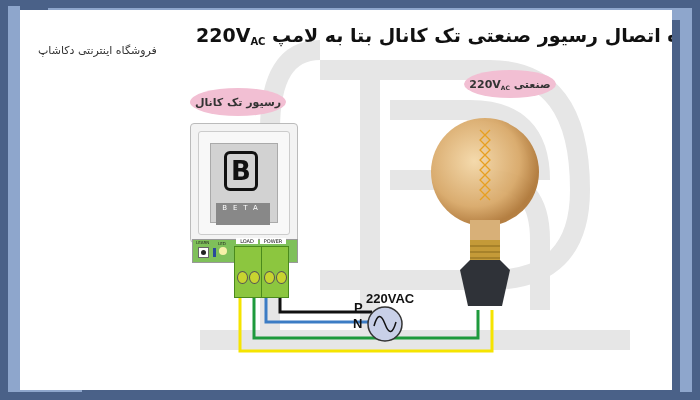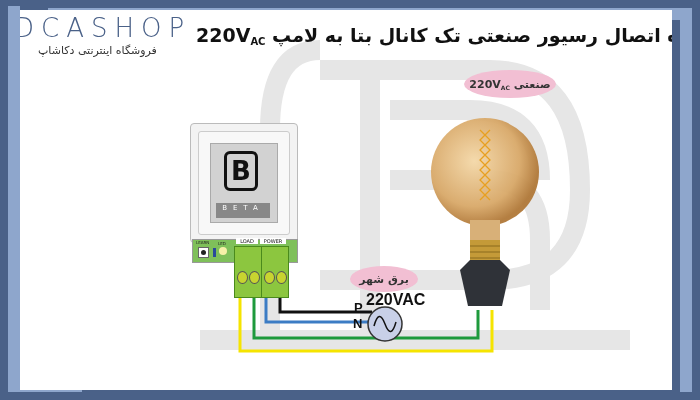--- a/index.html
+++ b/index.html
@@ -29,48 +29,47 @@
     <g fill="none" stroke="#e6e6e6" stroke-width="20">
       <path d="M300 60 L470 60 Q560 60 560 180 Q560 270 470 270 L300 270"></path>
       <path d="M300 40 Q250 40 250 120 L250 330"></path>
       <path d="M370 100 L450 100 Q520 100 520 170"></path>
       <path d="M370 170 L470 170 Q520 170 520 230 L520 300"></path>
       <path d="M180 330 L610 330"></path>
     </g>
     <rect x="340" y="60" width="20" height="260" fill="#e6e6e6"></rect>
   </svg>
 
-  <div class="logo-text">DCASHOP</div>
   <div class="logo-sub">فروشگاه اینترنتی دکاشاپ</div>
 
   <div class="title">
     <span>نحوه اتصال رسیور صنعتی تک کانال بتا به لامپ</span>
     <span style="direction:ltr;unicode-bidi:isolate;"><span>220V</span><span class="sub">AC</span></span>
   </div>
 
+  <div class="bubble" style="left:170px;top:78px;width:96px;height:28px;">
+    <span>رسیور تک کانال</span>
+  </div>
   <div class="bubble" style="left:444px;top:60px;width:92px;height:28px;">
     <span>صنعتی</span>&nbsp;<span style="direction:ltr;unicode-bidi:isolate;"><span>220V</span><span class="sub">AC</span></span>
-  </div>
-  <div class="bubble" style="left:330px;top:256px;width:68px;height:26px;">
-    <span>برق شهر</span>
   </div>
 
   <svg class="abs" style="left:0;top:0;" width="652" height="380">
     <polyline points="220,286 220,341 472,341 472,300" fill="none" stroke="#f5e400" stroke-width="3"></polyline>
     <polyline points="234,286 234,328 458,328 458,300" fill="none" stroke="#1e9a3c" stroke-width="3"></polyline>
     <polyline points="246,286 246,312 352,312" fill="none" stroke="#3c7cc4" stroke-width="3"></polyline>
     <polyline points="260,286 260,302 352,302" fill="none" stroke="#111" stroke-width="3"></polyline>
   </svg>
 
   <div class="abs" style="left:170px;top:113px;width:108px;height:140px;">
     <div class="abs" style="left:0;top:0;width:106px;height:118px;background:#f3f3f3;border:1px solid #bbb;border-radius:4px;"></div>
     <div class="abs" style="left:8px;top:8px;width:90px;height:102px;border:1px solid #ccc;border-radius:3px;background:#f8f8f8;"></div>
     <div class="abs" style="left:20px;top:20px;width:66px;height:78px;background:#d2d2d2;border:1px solid #aaa;"></div>
     <div class="abs" style="left:34px;top:28px;width:34px;height:40px;border:3px solid #111;border-radius:6px;box-sizing:border-box;display:flex;align-items:center;justify-content:center;font-weight:bold;font-size:26px;color:#111;line-height:1;">B</div>
-    <div class="abs" style="left:26px;top:80px;width:54px;height:15px;background:#888;color:#fff;font-size:7px;letter-spacing:6px;text-align:center;line-height:10px;">BETA</div>
+    <div class="abs" style="left:26px;top:80px;width:54px;height:22px;background:#888;color:#fff;font-size:7px;letter-spacing:6px;text-align:center;line-height:10px;">BETA</div>
     <div class="abs" style="left:2px;top:116px;width:104px;height:22px;background:#7fc05a;border:1px solid #999;"></div>
     <div class="abs" style="left:6px;top:117px;font-size:4px;color:#222;">LEARN</div>
     <div class="abs" style="left:8px;top:124px;width:9px;height:9px;background:#fff;border:1px solid #666;">
         <div style="margin:2px;width:5px;height:5px;background:#222;border-radius:50%;"></div>
       </div>
     <div class="abs" style="left:23px;top:125px;width:3px;height:9px;background:#2a4a9a;"></div>
     <div class="abs" style="left:28px;top:118px;font-size:4px;color:#222;">LED</div>
     <div class="abs" style="left:29px;top:124px;width:8px;height:8px;background:#f6f0a8;border-radius:50%;"></div>
     <div class="abs" style="left:46px;top:115px;width:22px;background:#fff;font-size:5px;text-align:center;color:#111;">LOAD</div>
     <div class="abs" style="left:70px;top:115px;width:26px;background:#fff;font-size:5px;text-align:center;color:#111;">POWER</div>
@@ -78,21 +77,21 @@
 
   <div class="abs" style="left:214px;top:236px;width:26px;height:50px;background:#8cc63f;border:1px solid #4a8a1c;">
     <div class="abs" style="left:2px;top:24px;width:9px;height:11px;border-radius:50%;background:#c8d430;border:1px solid #555;"></div>
     <div class="abs" style="left:14px;top:24px;width:9px;height:11px;border-radius:50%;background:#c8d430;border:1px solid #555;"></div>
   </div>
   <div class="abs" style="left:241px;top:236px;width:26px;height:50px;background:#8cc63f;border:1px solid #4a8a1c;">
     <div class="abs" style="left:2px;top:24px;width:9px;height:11px;border-radius:50%;background:#c8d430;border:1px solid #555;"></div>
     <div class="abs" style="left:14px;top:24px;width:9px;height:11px;border-radius:50%;background:#c8d430;border:1px solid #555;"></div>
   </div>
 
-  <div class="lbl" style="left:346px;top:281px;font-size:16px;">220VAC</div>
+  <div class="lbl" style="left:346px;top:281px;font-size:13px;">220VAC</div>
   <div class="lbl" style="left:334px;top:290px;font-size:13px;">P</div>
   <div class="lbl" style="left:333px;top:306px;font-size:13px;">N</div>
   <svg class="abs" style="left:345px;top:294px;" width="40" height="40">
     <circle cx="20" cy="20" r="17" fill="#c8d0e8" stroke="#333" stroke-width="1.5"></circle>
     <path d="M9 22 Q14 4 20 20 Q26 36 31 18" fill="none" stroke="#111" stroke-width="1.5"></path>
   </svg>
 
   <svg class="abs" style="left:410px;top:100px;" width="110" height="205">
     <defs>
       <radialGradient id="glass" cx="40%" cy="40%" r="60%">

